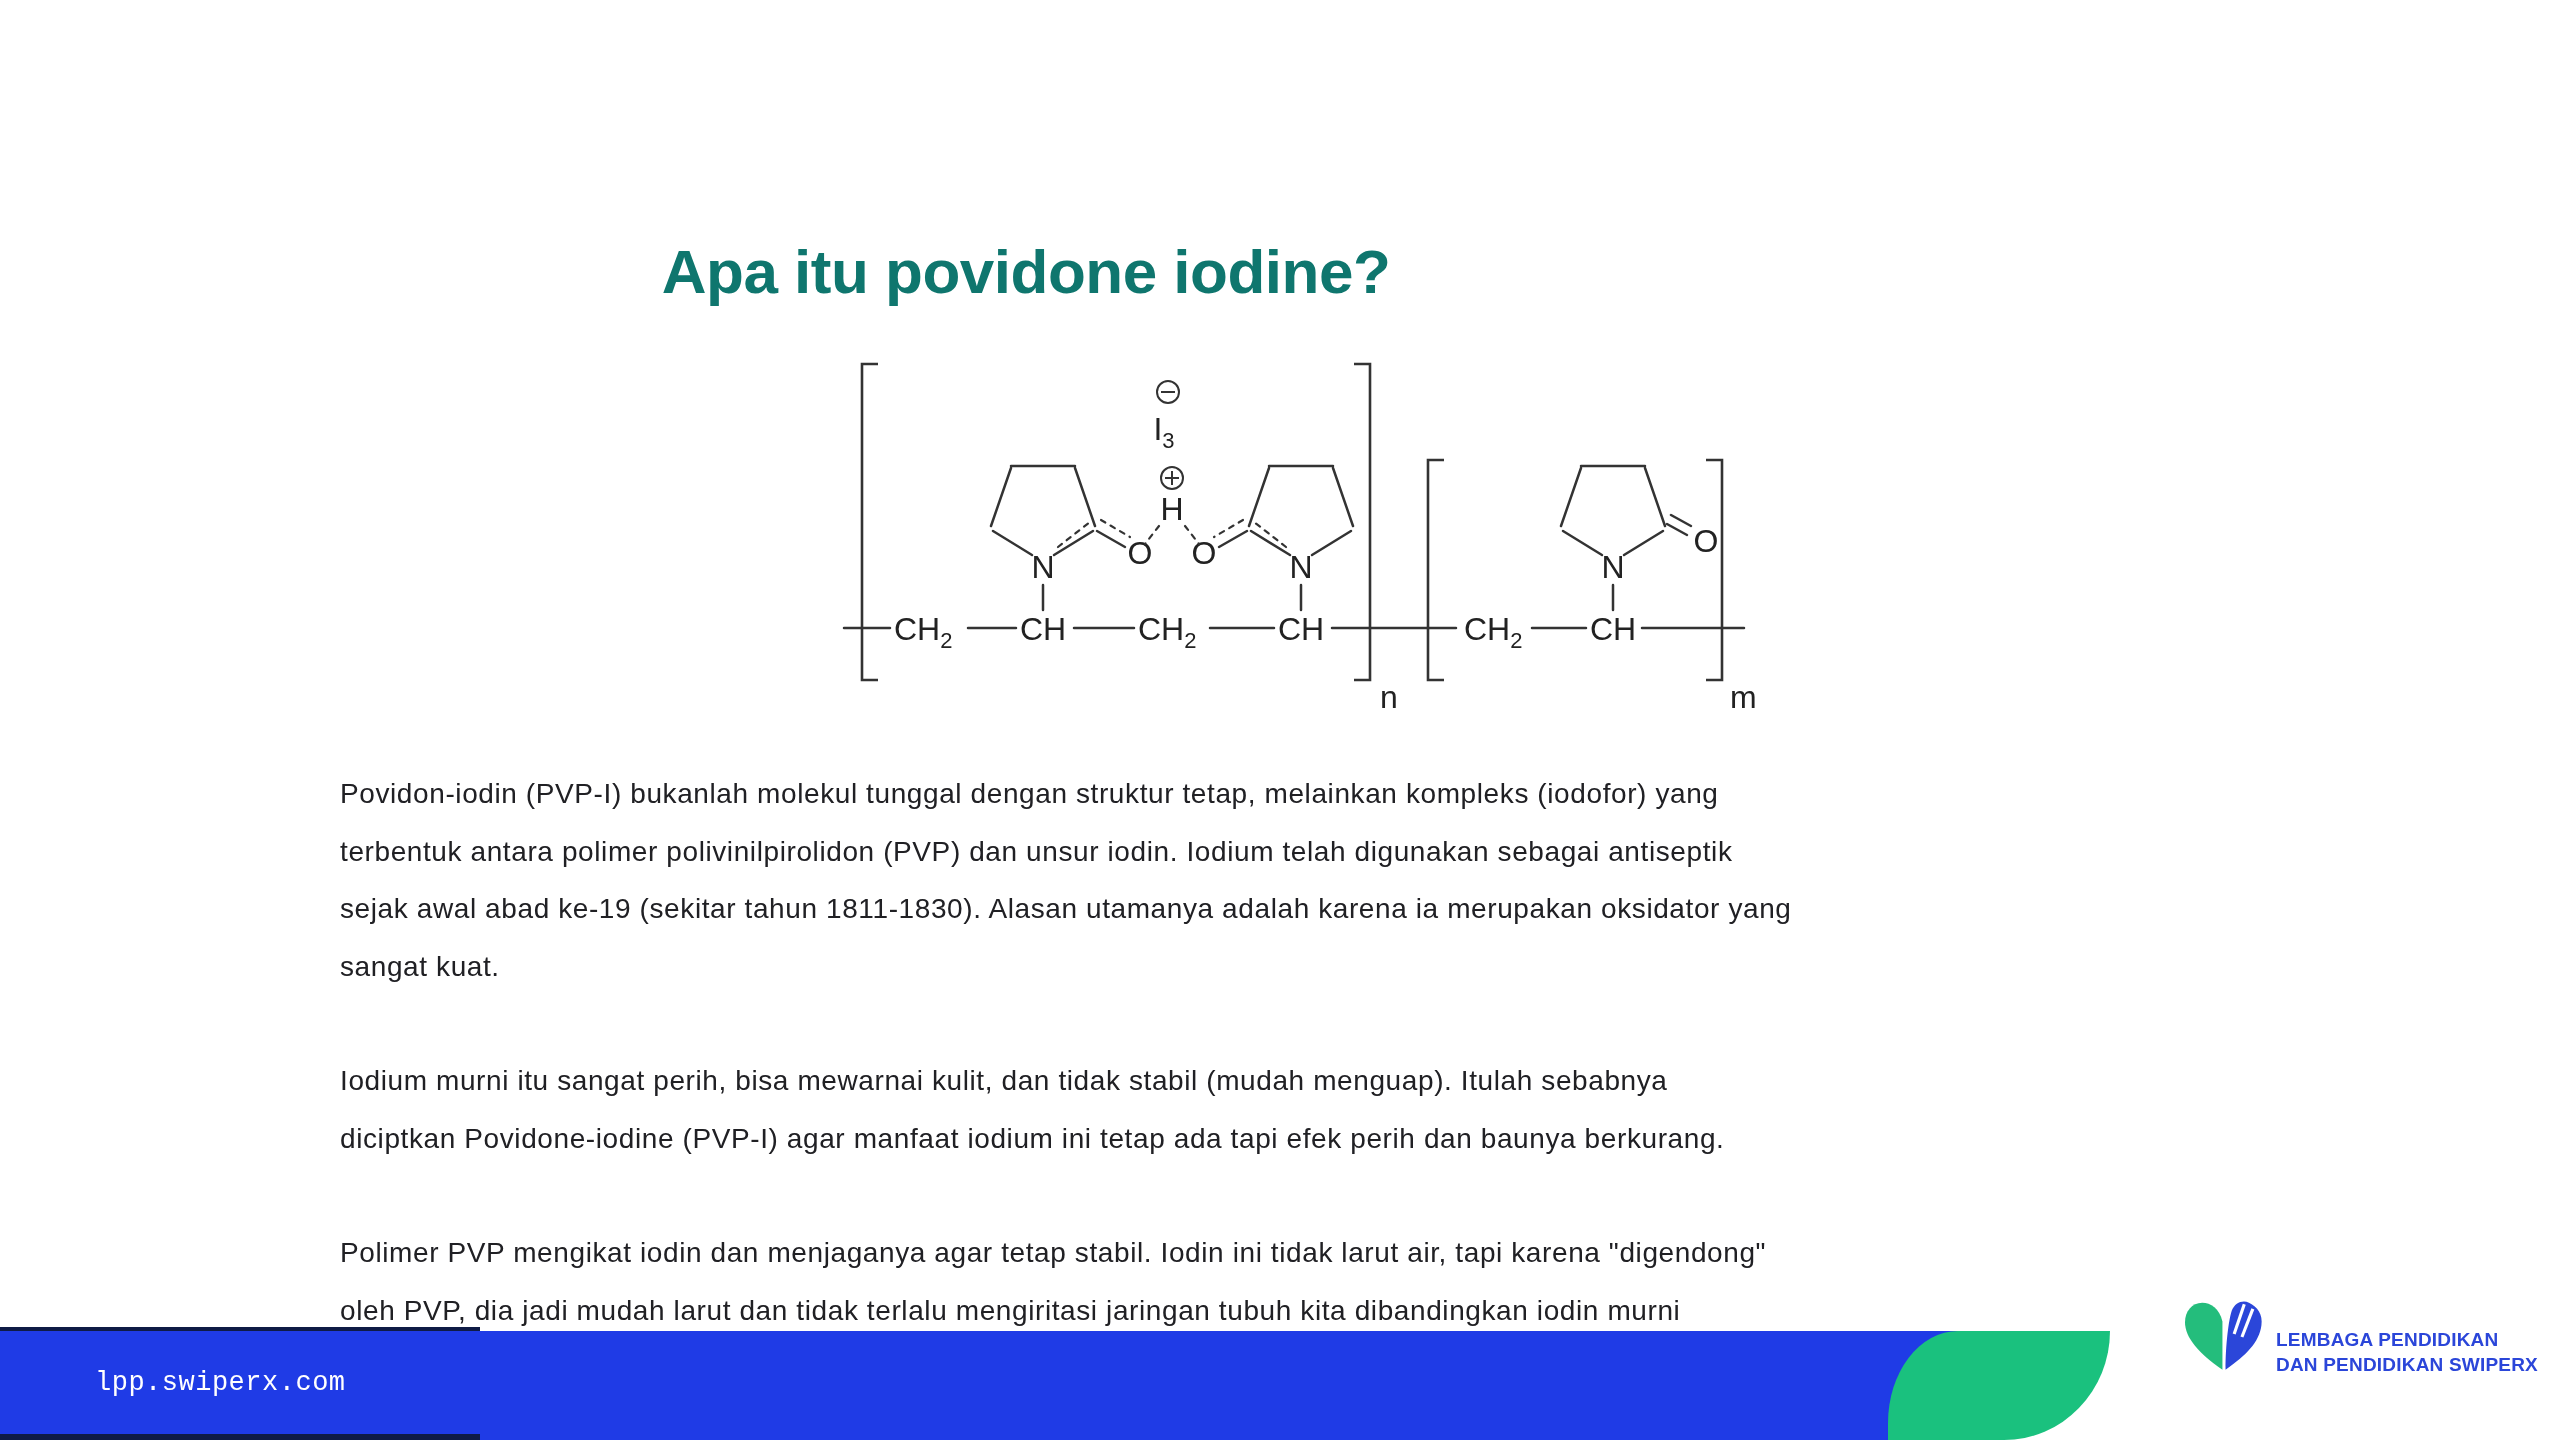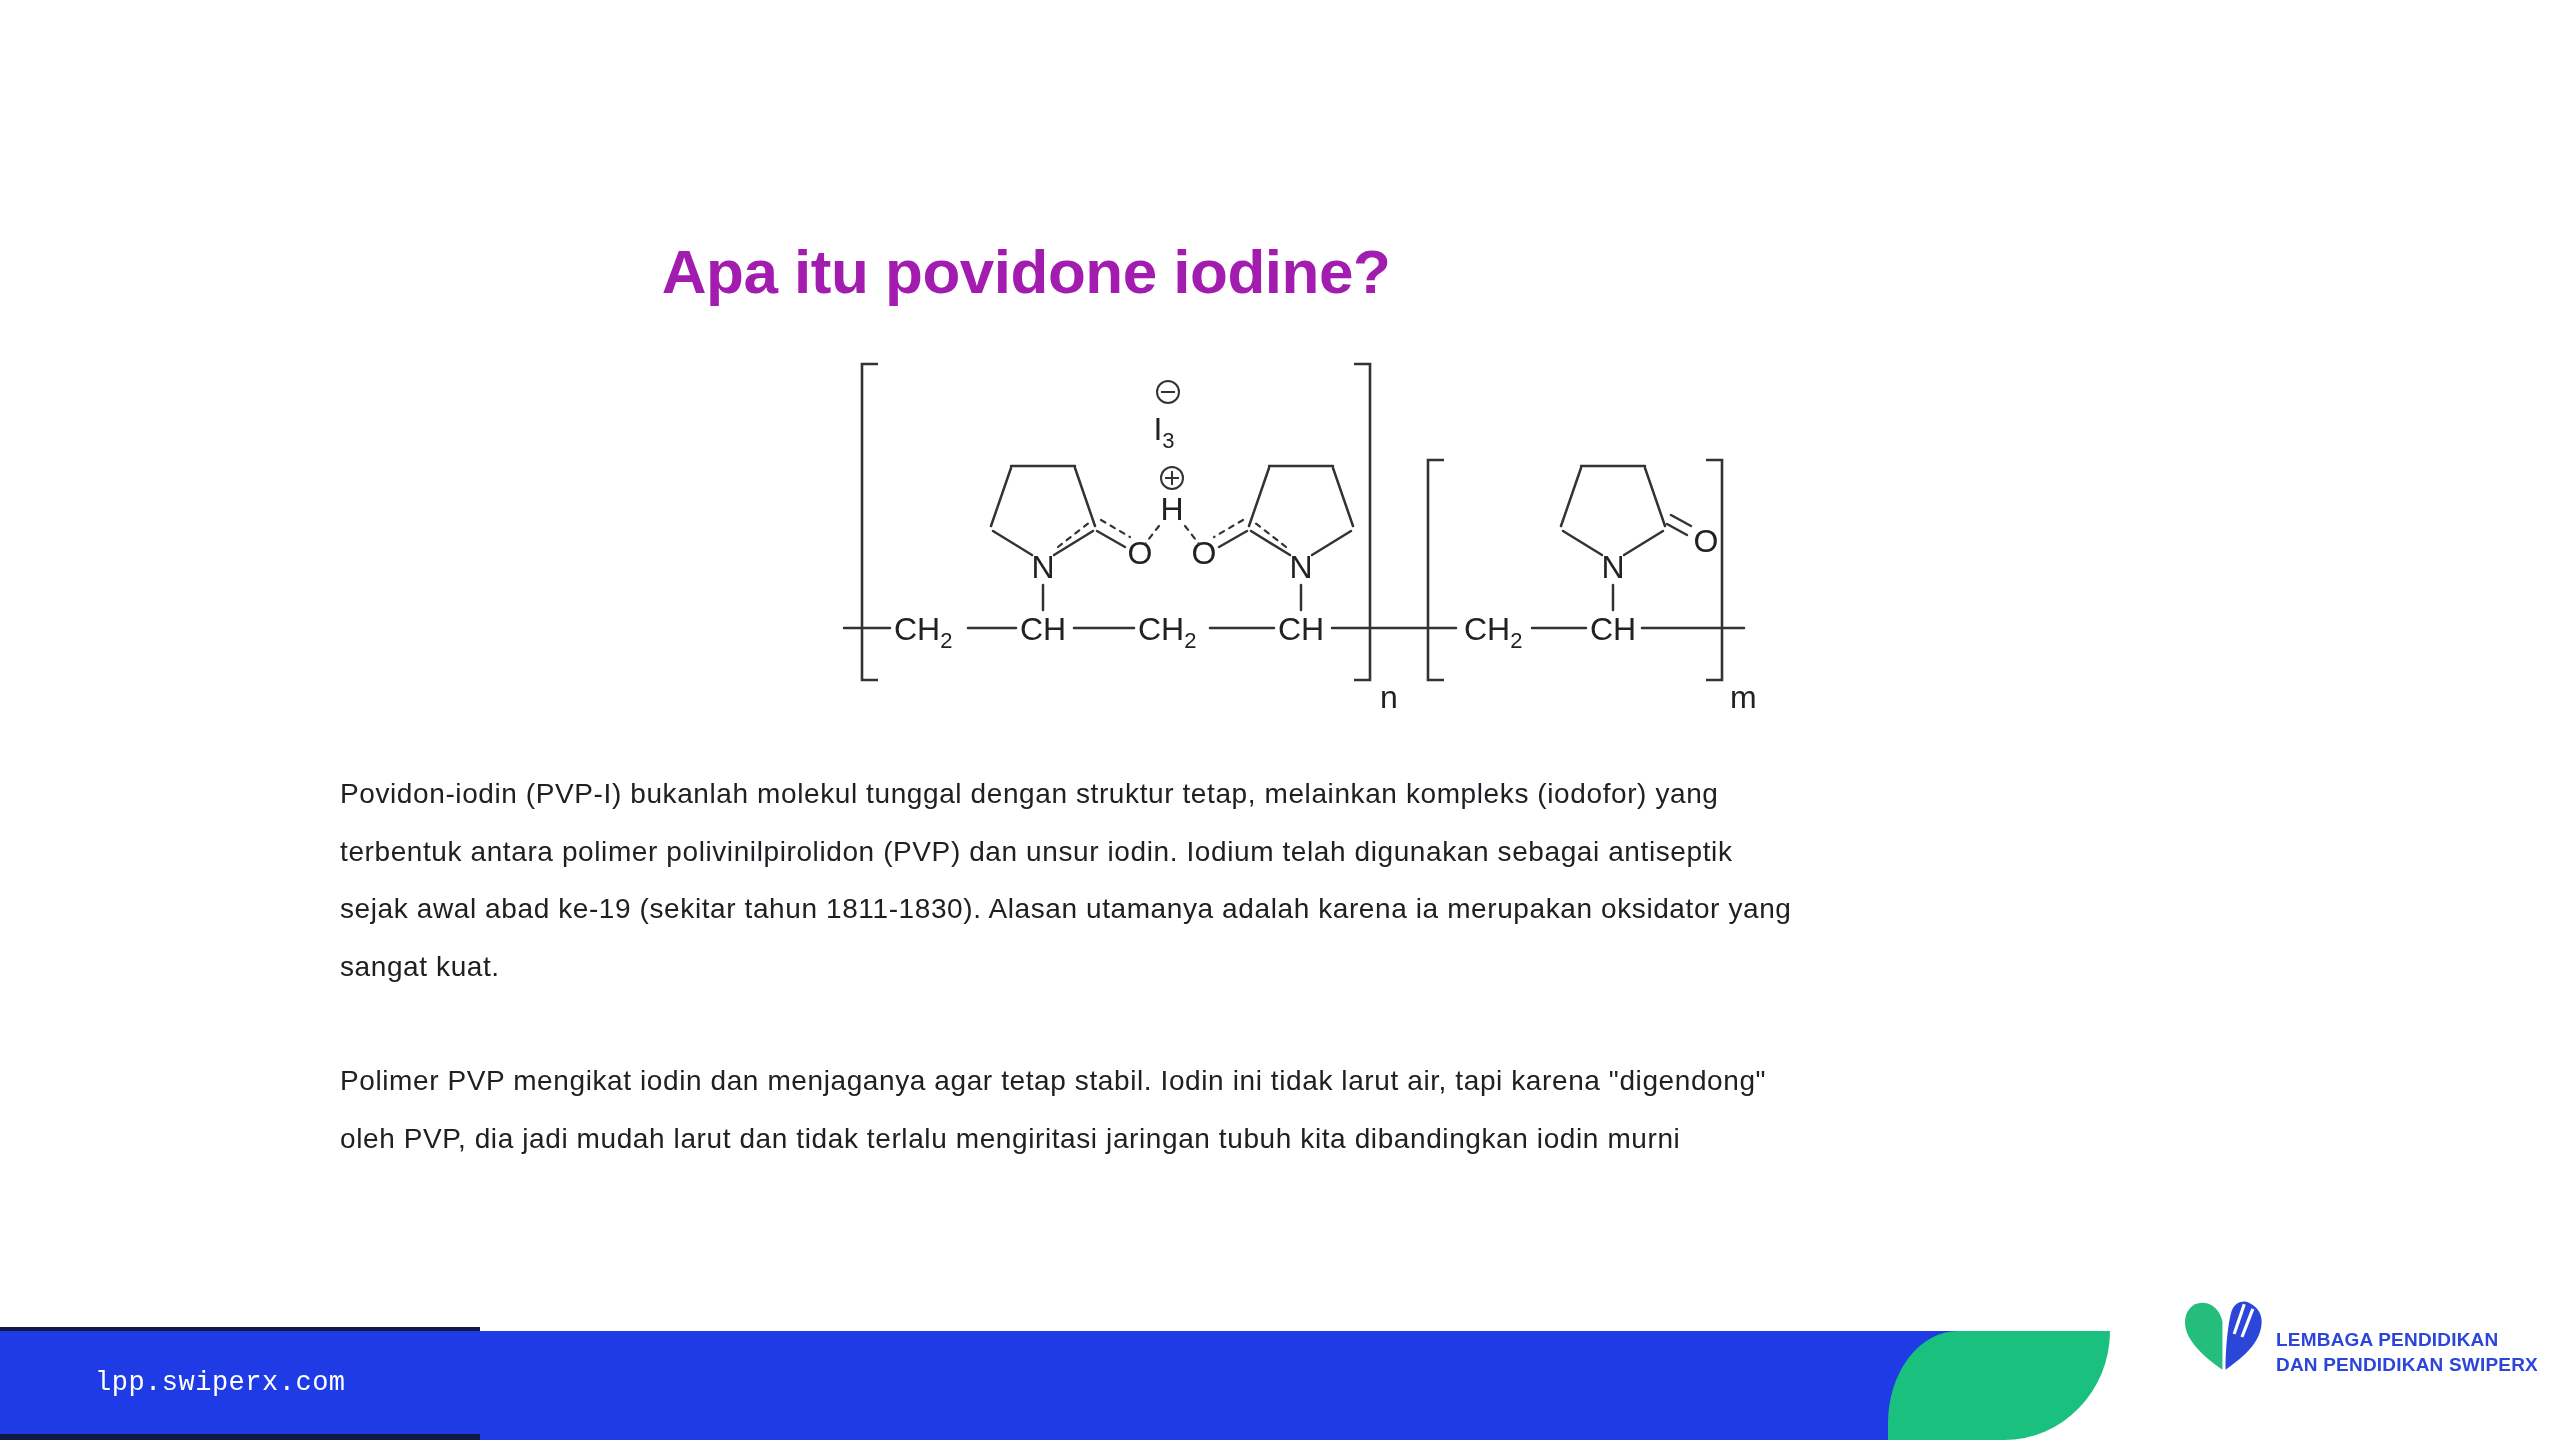--- a/index.html
+++ b/index.html
@@ -3,21 +3,21 @@
 <meta charset="utf-8">
 <style>
   html,body{margin:0;padding:0;}
   body{
     width:2560px;height:1440px;position:relative;overflow:hidden;
     background:#ffffff;font-family:"Liberation Sans",sans-serif;
   }
   .slide-title{
     position:absolute;top:198px;left:0;width:2052px;text-align:center;
     font-size:62px;line-height:64px;font-weight:700;letter-spacing:-0.5px;
-    color:#a21caf;
+    color:#0f766e;
   }
   .structure-wrap{position:absolute;left:842px;top:348px;width:920px;height:372px;}
   .structure-wrap svg{width:100%;height:100%;display:block;}
   .struct-label{font-family:"Liberation Sans",sans-serif;font-size:32px;fill:#222;}
   .struct-sub{font-size:22px;}
   .bond{stroke:#333;stroke-width:2.5;fill:none;stroke-linecap:round;}
   .bond-dash{stroke:#333;stroke-width:2.2;fill:none;stroke-dasharray:5 6;stroke-linecap:round;}
   .bracket{stroke:#333;stroke-width:2.6;fill:none;stroke-linejoin:miter;}
   .charge{stroke:#333;stroke-width:2;fill:none;}
   .content{
@@ -133,20 +133,22 @@
       <text class="struct-label" text-anchor="middle" x="864" y="204">O</text>
     </g>
   </svg>
 </div>
 
 <div class="content">
   <p>Povidon-iodin (PVP-I) bukanlah molekul tunggal dengan struktur tetap, melainkan kompleks (iodofor) yang
 terbentuk antara polimer polivinilpirolidon (PVP) dan unsur iodin. Iodium telah digunakan sebagai antiseptik
 sejak awal abad ke-19 (sekitar tahun 1811-1830). Alasan utamanya adalah karena ia merupakan oksidator yang
 sangat kuat.</p>
+  <p>Iodium murni itu sangat perih, bisa mewarnai kulit, dan tidak stabil (mudah menguap). Itulah sebabnya
+diciptkan Povidone-iodine (PVP-I) agar manfaat iodium ini tetap ada tapi efek perih dan baunya berkurang.</p>
   <p>Polimer PVP mengikat iodin dan menjaganya agar tetap stabil. Iodin ini tidak larut air, tapi karena "digendong"
 oleh PVP, dia jadi mudah larut dan tidak terlalu mengiritasi jaringan tubuh kita dibandingkan iodin murni</p>
 </div>
 
 <div class="footer-navy"></div>
 <div class="footer-blue-left"></div>
 <div class="footer-blue-main"></div>
 <div class="footer-green"></div>
 <div class="footer-url">lpp.swiperx.com</div>
 

